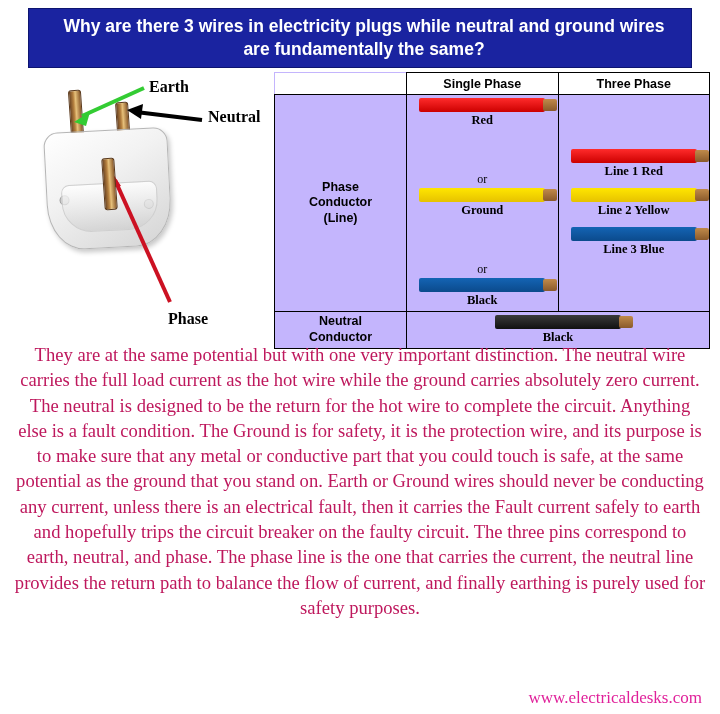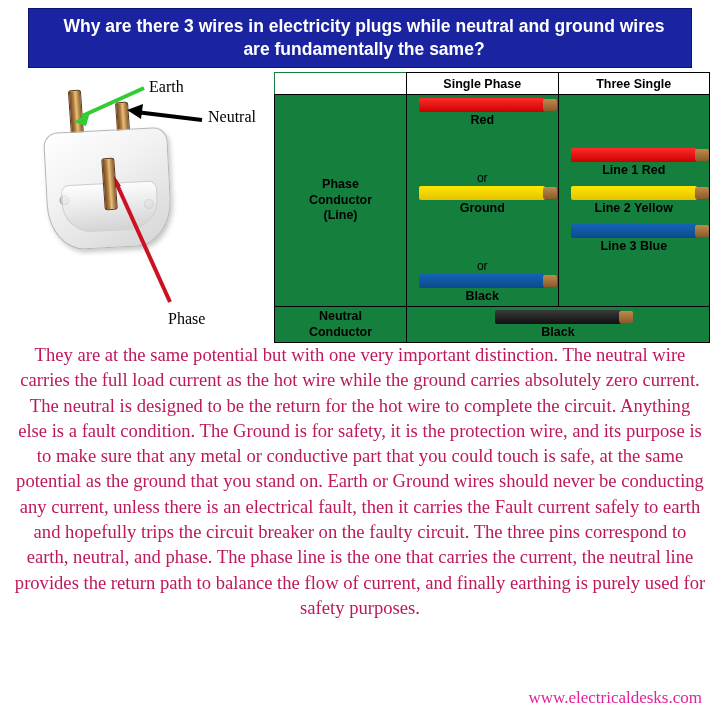--- a/index.html
+++ b/index.html
@@ -36,21 +36,21 @@
   .upper {
     position: absolute;
     left: 0; top: 72px;
     width: 720px; height: 264px;
   }
 
   
   .plug-area {
     position: absolute;
     left: 10px; top: 0;
-    width: 265px; height: 264px;
+    width: 265px; height: 264px; font-weight: bold;
   }
   .plug-body {
     position: absolute;
     left: 36px; top: 58px;
     width: 124px; height: 118px;
     background: linear-gradient(150deg,#ffffff 0%, #f2f2f2 40%, #d4d4d4 100%);
     border: 1px solid #b5b5b5;
     border-radius: 14px 14px 36px 36px / 14px 14px 46px 46px;
     box-shadow: 2px 3px 5px rgba(0,0,0,.22);
     transform: rotate(-3deg);
@@ -92,21 +92,21 @@
 
   .arrow-svg { position:absolute; left:0; top:0; width:265px; height:264px; }
 
   
   .wire-table {
     position: absolute;
     left: 274px; top: 0px;
     width: 436px; height: 264px;
     border-collapse: collapse;
     font-family: "Liberation Sans", sans-serif;
-    background:#15803d;
+    background:#c4b5fd;
   }
   .wire-table td, .wire-table th {
     border: 1px solid #000;
     text-align: center;
     vertical-align: middle;
     font-size: 12.5px;
   }
   .hdr-blank { border-left: none !important; border-top: none !important; background:#fff; width:132px;}
   .col-hdr {
     font-weight: bold;
@@ -114,21 +114,21 @@
     height: 22px;
     background: #ffffff;
   }
   .row-label {
     font-weight: bold;
     font-size: 13px;
     line-height: 1.25;
     width: 132px;
   }
 
-  .wire-cell { padding: 3px 6px; }
+  .wire-cell { padding: 3px 6px; font-family: Liberation Serif, serif; }
   .wire-wrap { display:flex; flex-direction:column; align-items:center; gap:1px; }
   .wire {
     position: relative;
     width: 126px; height: 14px;
     border-radius: 2px;
   }
   .wire .tip {
     position:absolute; right:-12px; top:1px;
     width: 14px; height: 12px;
     background: linear-gradient(180deg,#c08a4a,#8a5a2b);
@@ -206,21 +206,21 @@
     <div class="lbl lbl-earth">Earth</div>
     <div class="lbl lbl-neutral">Neutral</div>
     <div class="lbl lbl-phase">Phase</div>
   </div>
 
   <table class="wire-table">
     <tbody>
         <tr>
       <th class="hdr-blank"></th>
       <th class="col-hdr">Single Phase</th>
-      <th class="col-hdr">Three Single</th>
+      <th class="col-hdr">Three Phase</th>
     </tr>
 
     <tr>
       <td class="row-label">
         <div>Phase</div>
             <div>Conductor</div>
             <div>(Line)</div>
       </td>
       <td class="wire-cell">
         <div class="wire-wrap">

